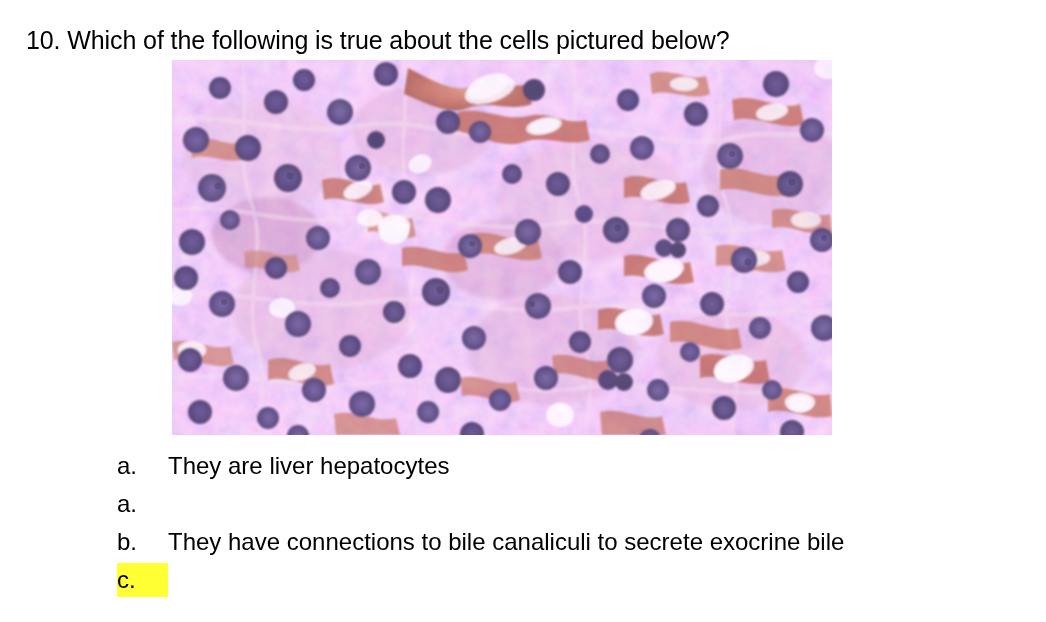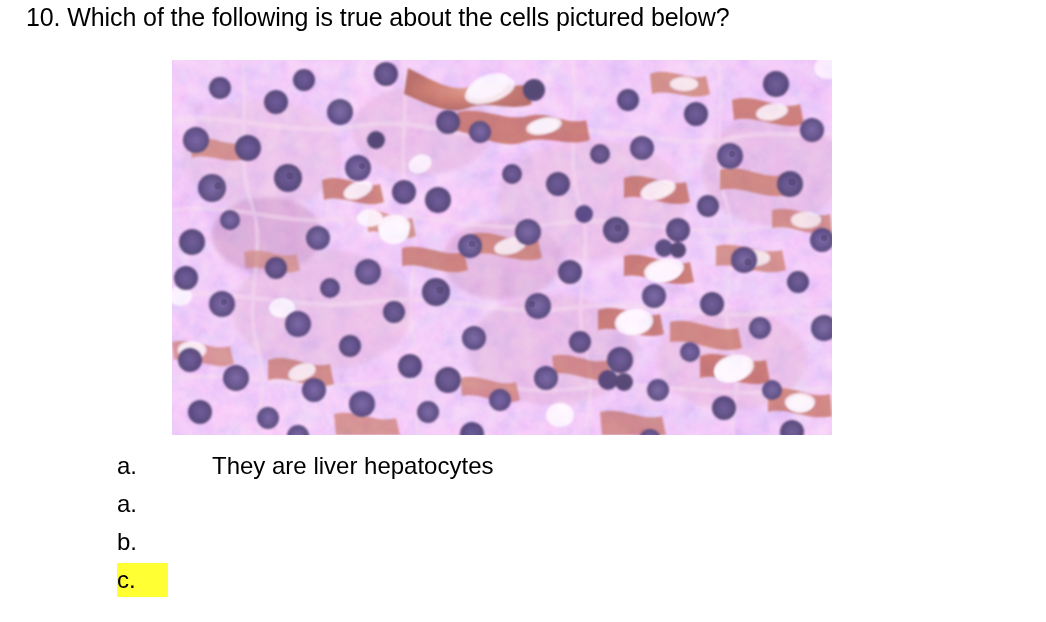--- a/index.html
+++ b/index.html
@@ -12,21 +12,21 @@
     height: 622px;
     position: relative;
     font-family: "Liberation Sans", sans-serif;
     color: #000000;
     overflow: hidden;
   }
 
   #question-text {
     position: absolute;
     left: 26px;
-    top: 2px;
+    top: 25px;
     font-size: 25px;
     line-height: 30px;
     letter-spacing: -0.1px;
     white-space: nowrap;
   }
 
   #micrograph-wrap {
     position: absolute;
     left: 172px;
     top: 60px;
@@ -54,21 +54,20 @@
     font-size: 24px;
     line-height: 34px;
     white-space: nowrap;
   }
   .option-marker {
     width: 51px;
     flex: 0 0 51px;
   }
   .option-text {
     flex: 0 0 auto;
-    margin-left: 44px;
   }
   .option-row.highlighted .option-marker,
   .option-row.highlighted .option-text {
     background: #ffff33;
   }
   .option-row.highlighted .option-marker {
     padding-left: 0;
   }
 </style>
 </head>
@@ -344,17 +343,18 @@
 <div id="options">
   <div class="option-row">
     <span class="option-marker">a.</span>
     <span class="option-text">They are liver hepatocytes</span>
   </div>
   <div class="option-row">
     <span class="option-marker">a.</span>
   </div>
   <div class="option-row">
     <span class="option-marker">b.</span>
+    <span class="option-text">They have connections to bile canaliculi to secrete exocrine bile</span>
   </div>
   <div class="option-row highlighted">
     <span class="option-marker">c.</span>
   </div>
 </div>
 
 </body></html>

